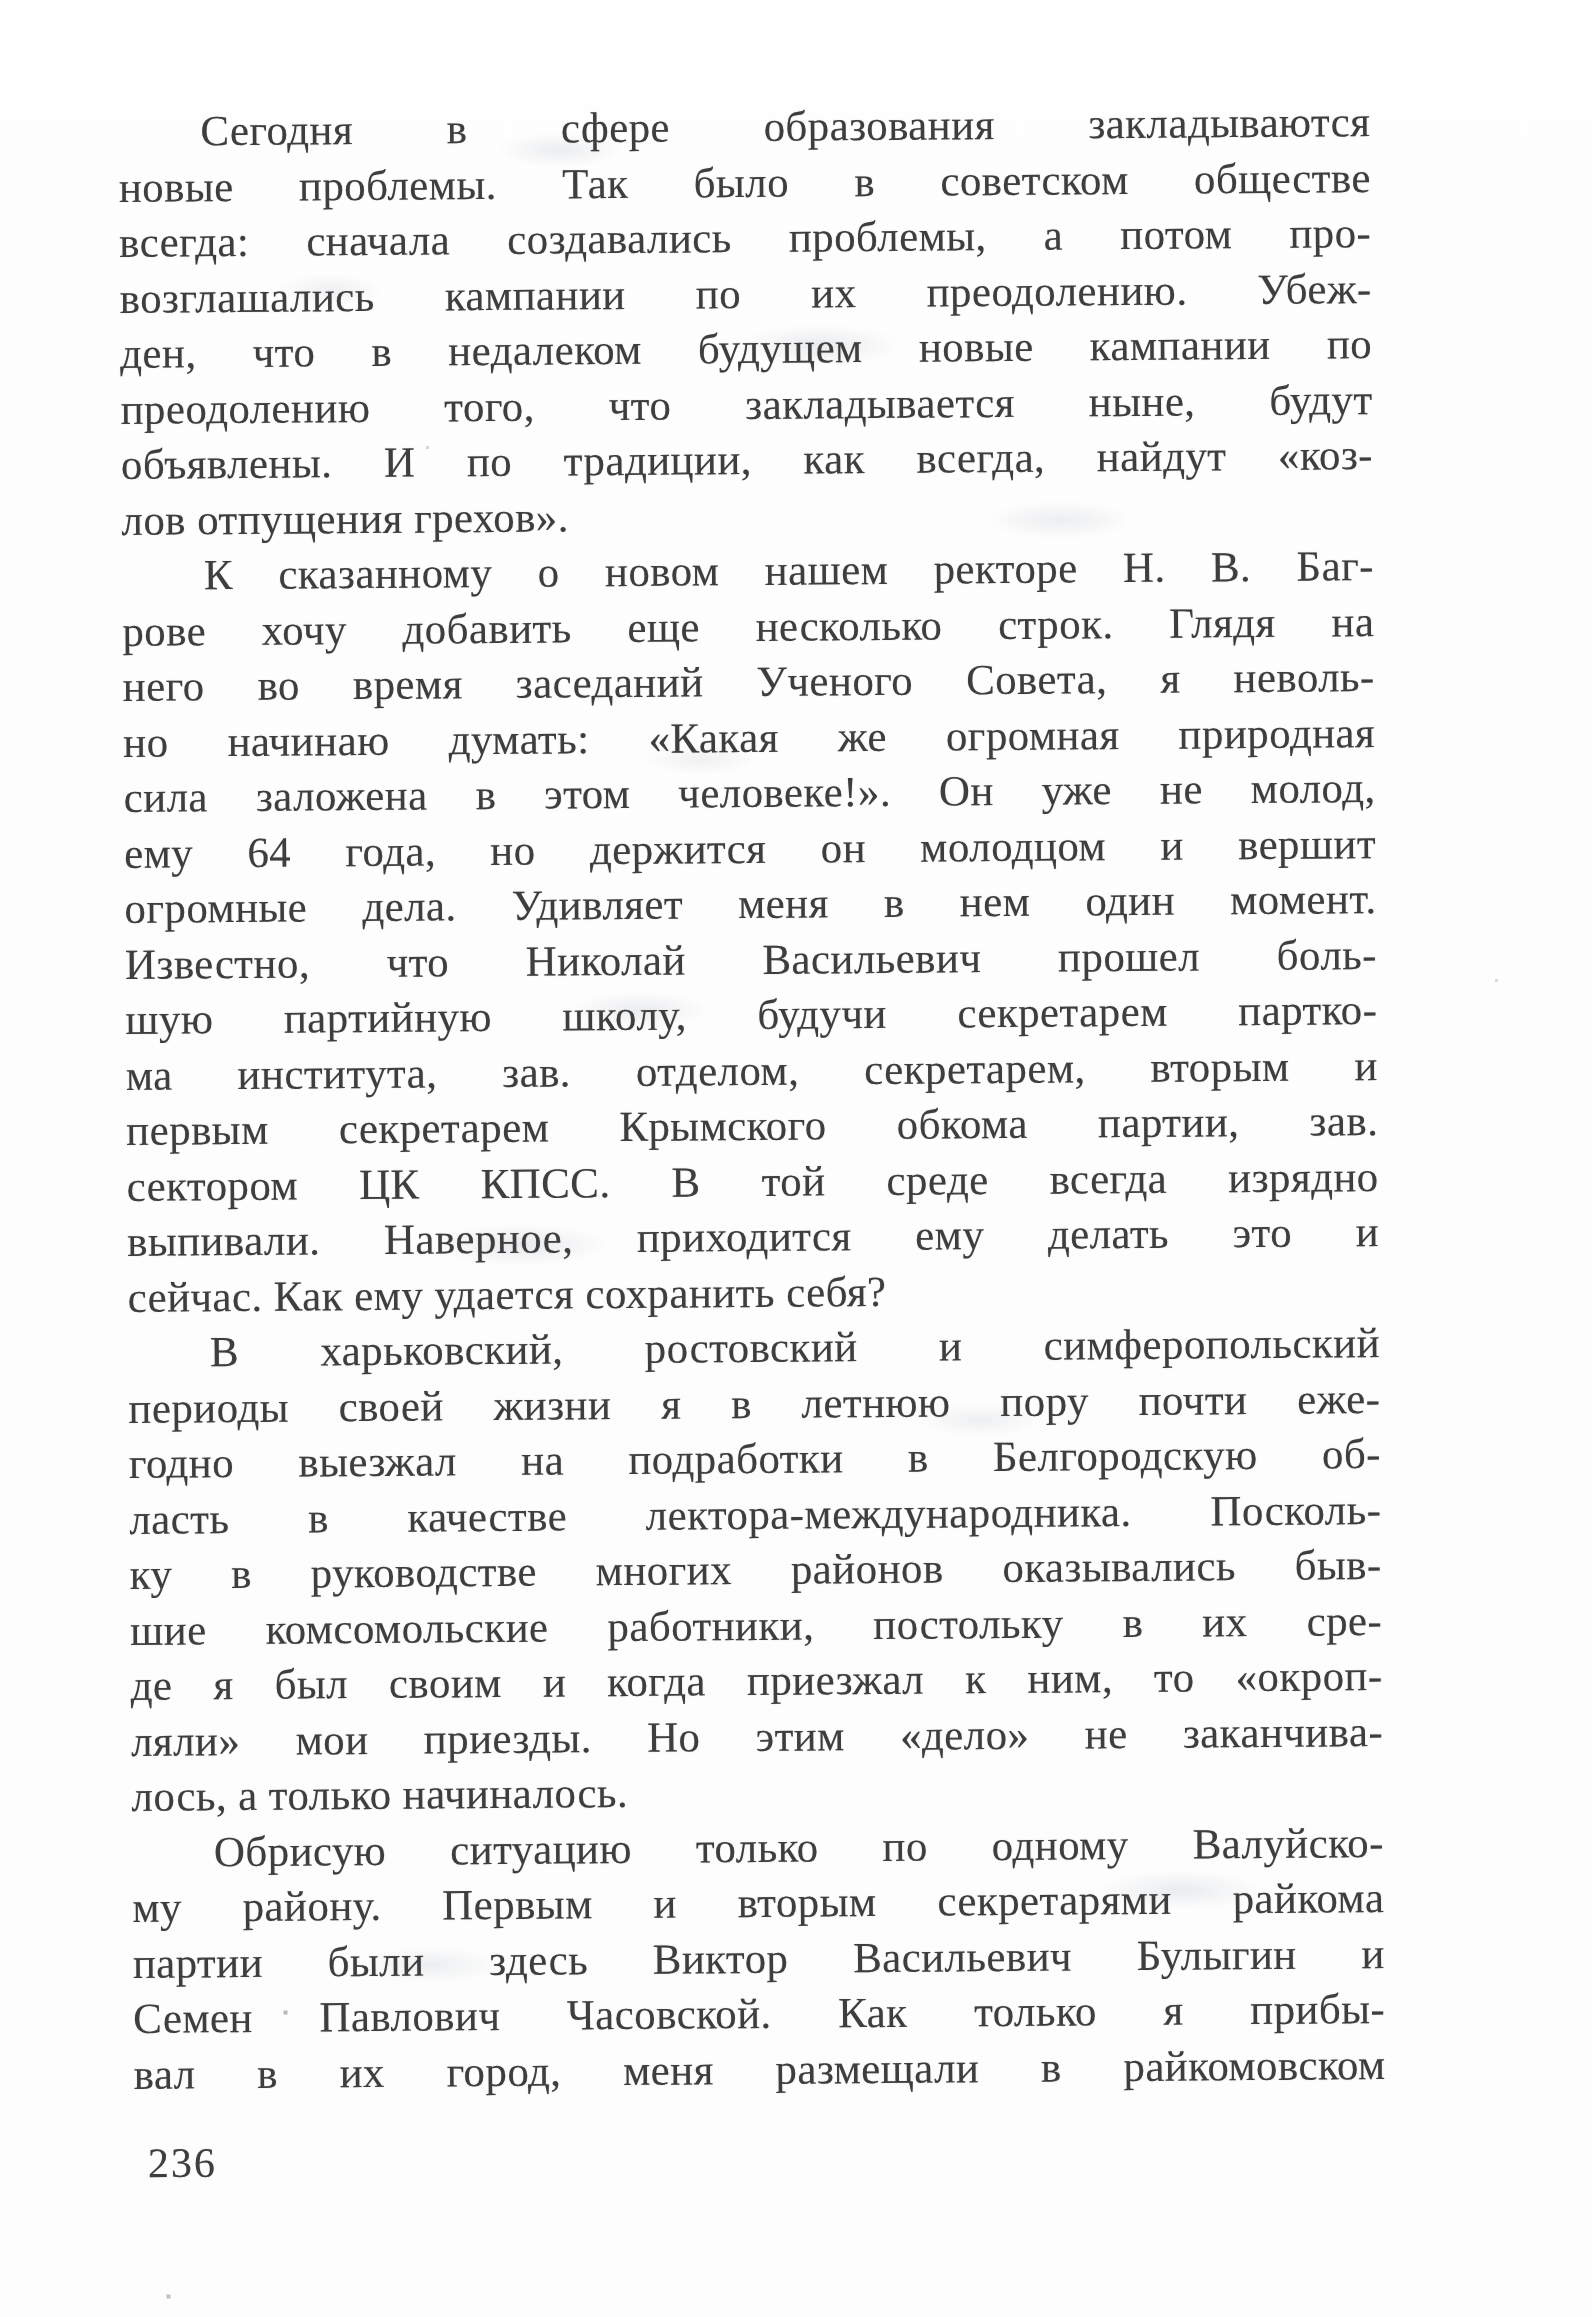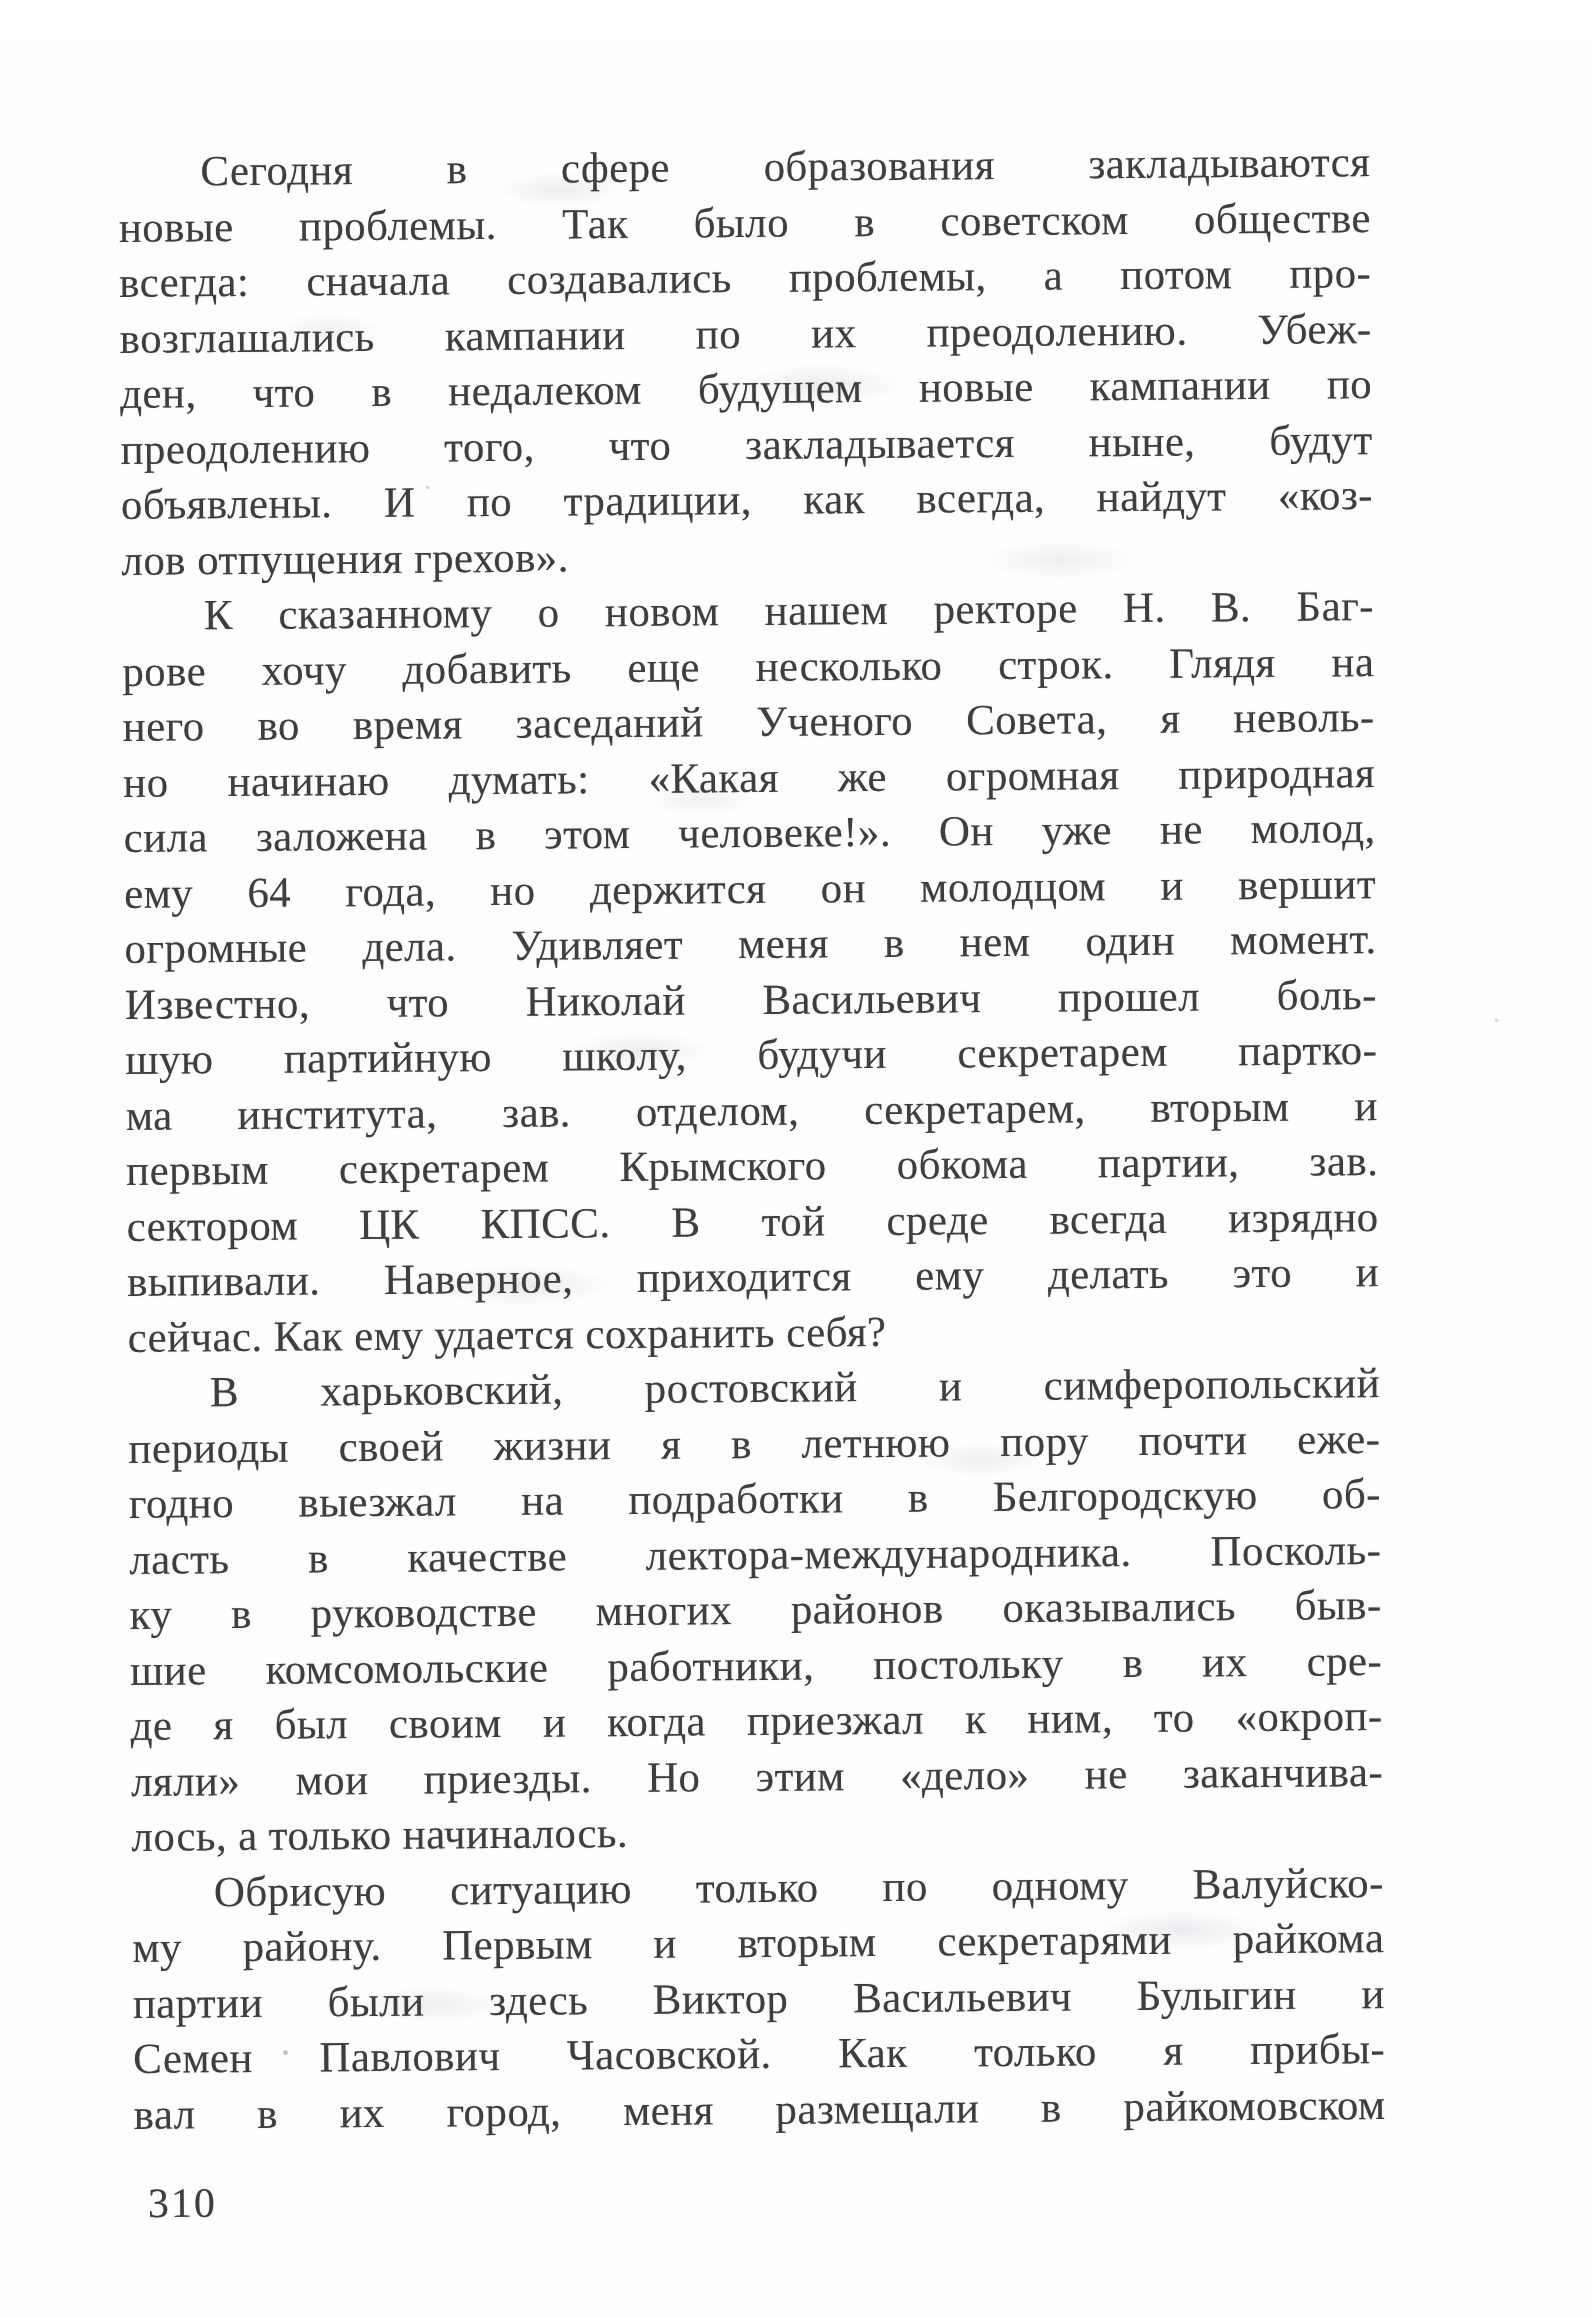--- a/index.html
+++ b/index.html
@@ -10,21 +10,20 @@
     width: 1592px;
     height: 2317px;
     background: #ffffff;
     position: relative;
     overflow: hidden;
   }
   .page {
     position: absolute;
     inset: 0;
     background: linear-gradient(180deg, #fffefe 0%, #fefdfd 60%, #fdfdfd 100%);
-    margin-top: 40px;
   }
   
   .noise {
     position: absolute;
     inset: 0;
     pointer-events: none;
     background:
       radial-gradient(90px 26px at 560px 150px,  rgba(188,197,205,0.30), transparent 70%),
       radial-gradient(120px 30px at 820px 345px, rgba(188,197,205,0.32), transparent 70%),
       radial-gradient(80px 24px at 330px 290px,  rgba(190,199,206,0.25), transparent 70%),
@@ -133,14 +132,14 @@
       </div>
       <div class="para">
         <div class="line indent">Обрисую ситуацию только по одному Валуйско-</div>
         <div class="line">му району. Первым и вторым секретарями райкома</div>
         <div class="line">партии были здесь Виктор Васильевич Булыгин и</div>
         <div class="line">Семен Павлович Часовской. Как только я прибы-</div>
         <div class="line">вал в их город, меня размещали в райкомовском</div>
       </div>
     </div>
 
-  <div class="page-number">310</div>
+  <div class="page-number">236</div>
 </div>
 
 </body></html>

